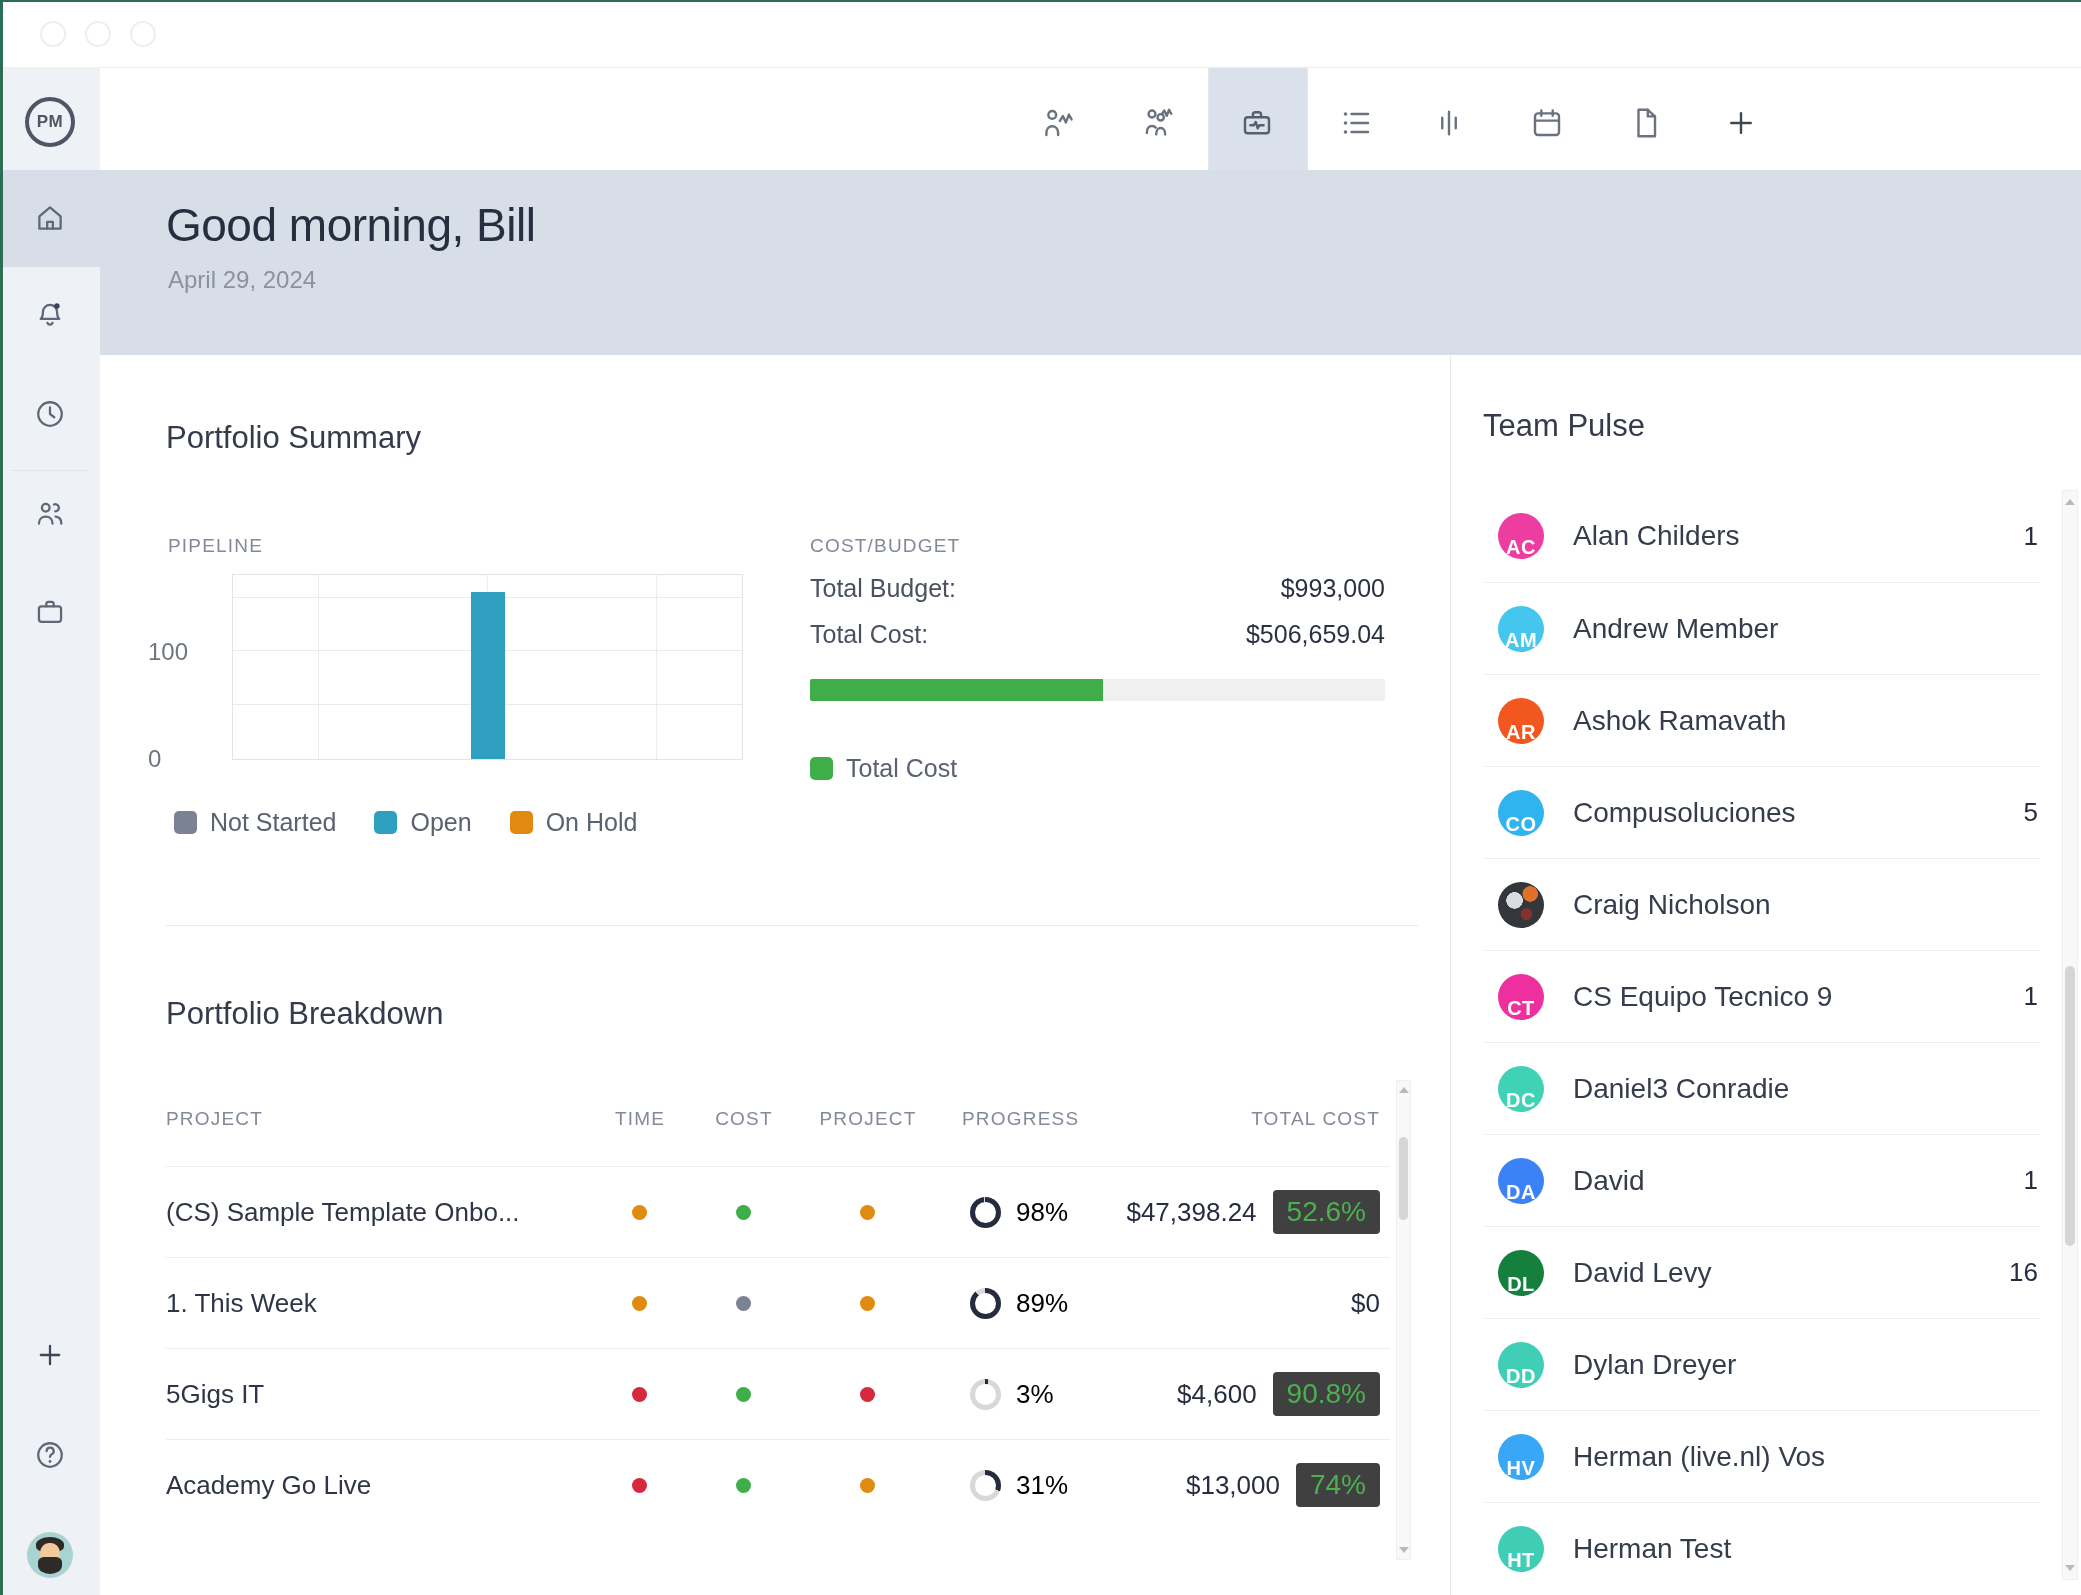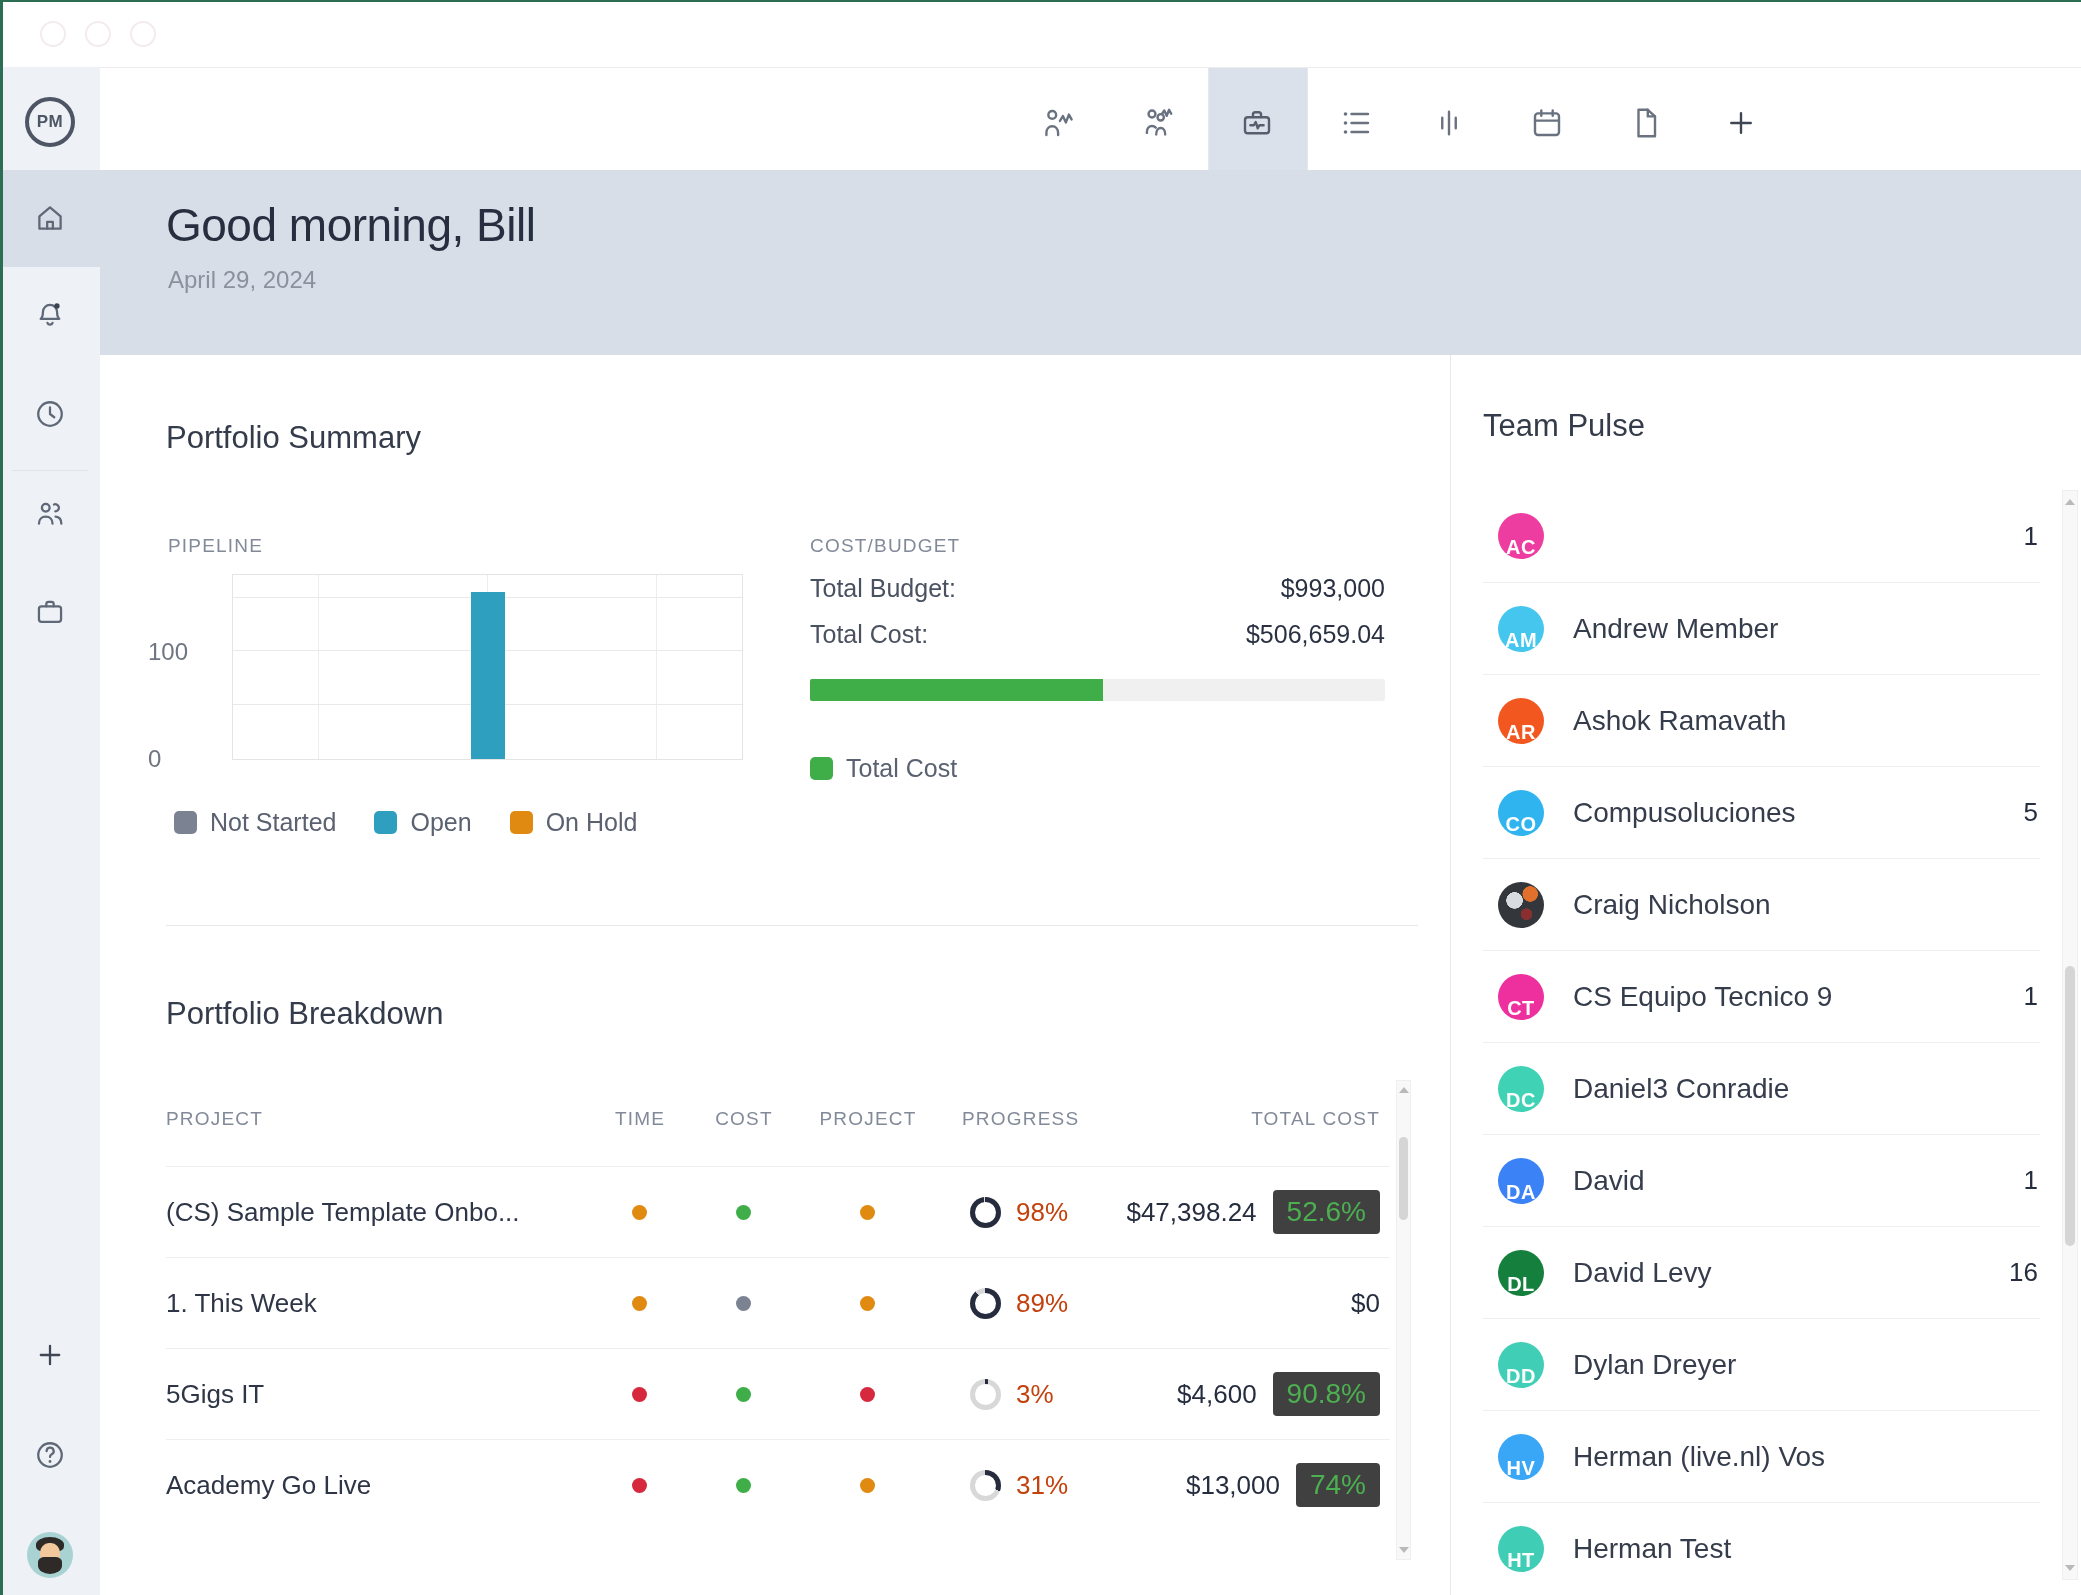--- a/index.html
+++ b/index.html
@@ -65,21 +65,21 @@
   
   .thead { left:166px; top:1108px; width:1224px; height:50px; }
   .th { position:absolute; top:0; font-size:19px; color:#828a99; letter-spacing:1.2px; background:none; border:none; cursor:pointer; font-family:inherit; }
   .tbody { left:166px; top:1166px; width:1224px; }
   .trow { position:relative; height:91px; border-top:1px solid #eceef1; cursor:pointer; }
   .proj { position:absolute; left:0; top:0; height:100%; width:440px; font-size:26px; color:#2e3546; display:flex; align-items:center; white-space:nowrap; overflow:hidden; }
   .dot { position:absolute; top:38px; width:15px; height:15px; border-radius:50%; }
   .dot.d-time { left:466px; } .dot.d-cost { left:570px; } .dot.d-work { left:694px; }
   .ring { position:absolute; left:804px; top:30px; width:31px; height:31px; border-radius:50%; background:conic-gradient(#262c3e calc(var(--p)*1%), #d8d8d8 0); }
   .ring::after { content:""; position:absolute; inset:5px; background:#fff; border-radius:50%; }
-  .pct { position:absolute; left:850px; top:0; height:100%; display:flex; align-items:center; font-size:26px; color:#c2410c; }
+  .pct { position:absolute; left:850px; top:0; height:100%; display:flex; align-items:center; font-size:26px; color:#000000; }
   .pct::after { content:"%"; }
   .money-cell { position:absolute; right:10px; top:0; height:100%; display:flex; align-items:center; gap:16px; }
   .money { font-size:26px; color:#262d3e; }
   .badge { background:#404040; color:#4caf50; font-size:28px; padding:6px 14px; border-radius:4px; }
   .badge:empty { display:none; }
 
   
   .sb-track { background:#f8f8f8; border:1px solid #efefef; }
   .sb-thumb { position:absolute; background:#d5d5d5; border-radius:6px; cursor:pointer; }
   .arr { position:absolute; width:0; height:0; border-left:5px solid transparent; border-right:5px solid transparent; }
@@ -344,20 +344,21 @@
 
   <div class="abs panel-divider"></div>
   <div class="abs section-title" style="left:1483px; top:408px;">Team Pulse</div>
 
   <div class="abs tp-list">
 
     <div class="tp-row">
       <span class="avatar" style="background: rgb(238, 61, 160);">
           <span>AC</span>
         </span>
+      <span class="tp-name">Alan Childers</span>
       <span class="tp-count">1</span>
     </div>
     <div class="tp-row">
       <span class="avatar" style="background: rgb(69, 198, 238);">
           <span>AM</span>
         </span>
       <span class="tp-name">Andrew Member</span>
 
     </div>
     <div class="tp-row">

